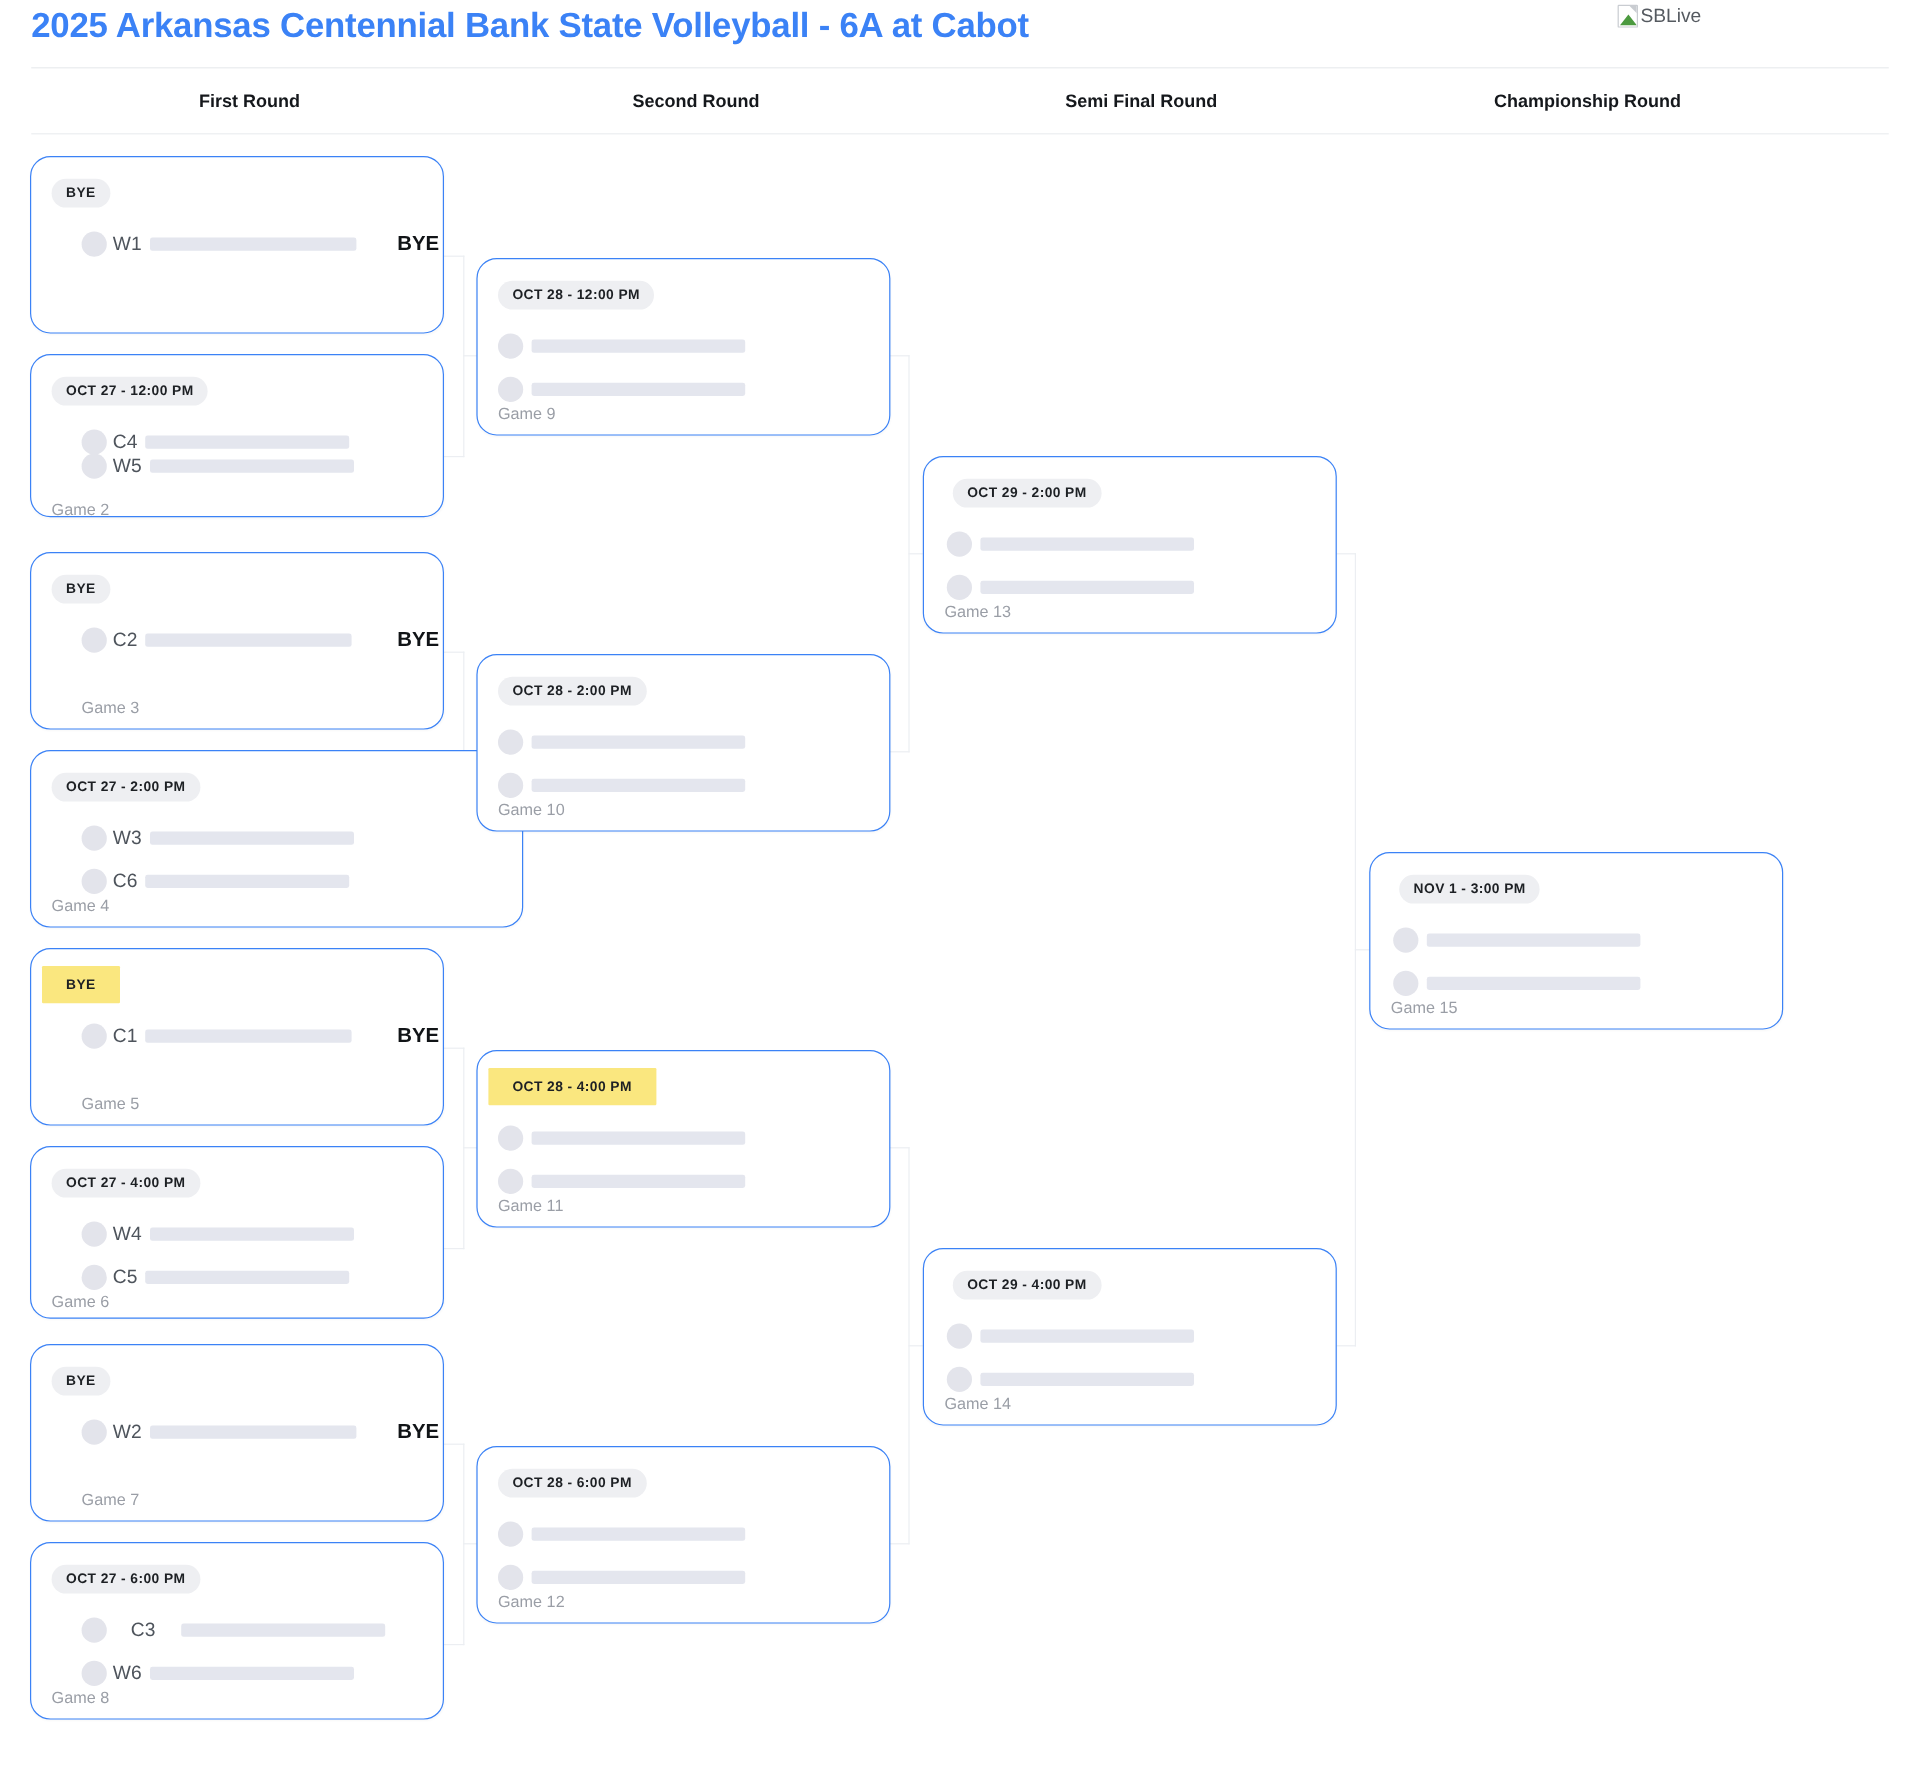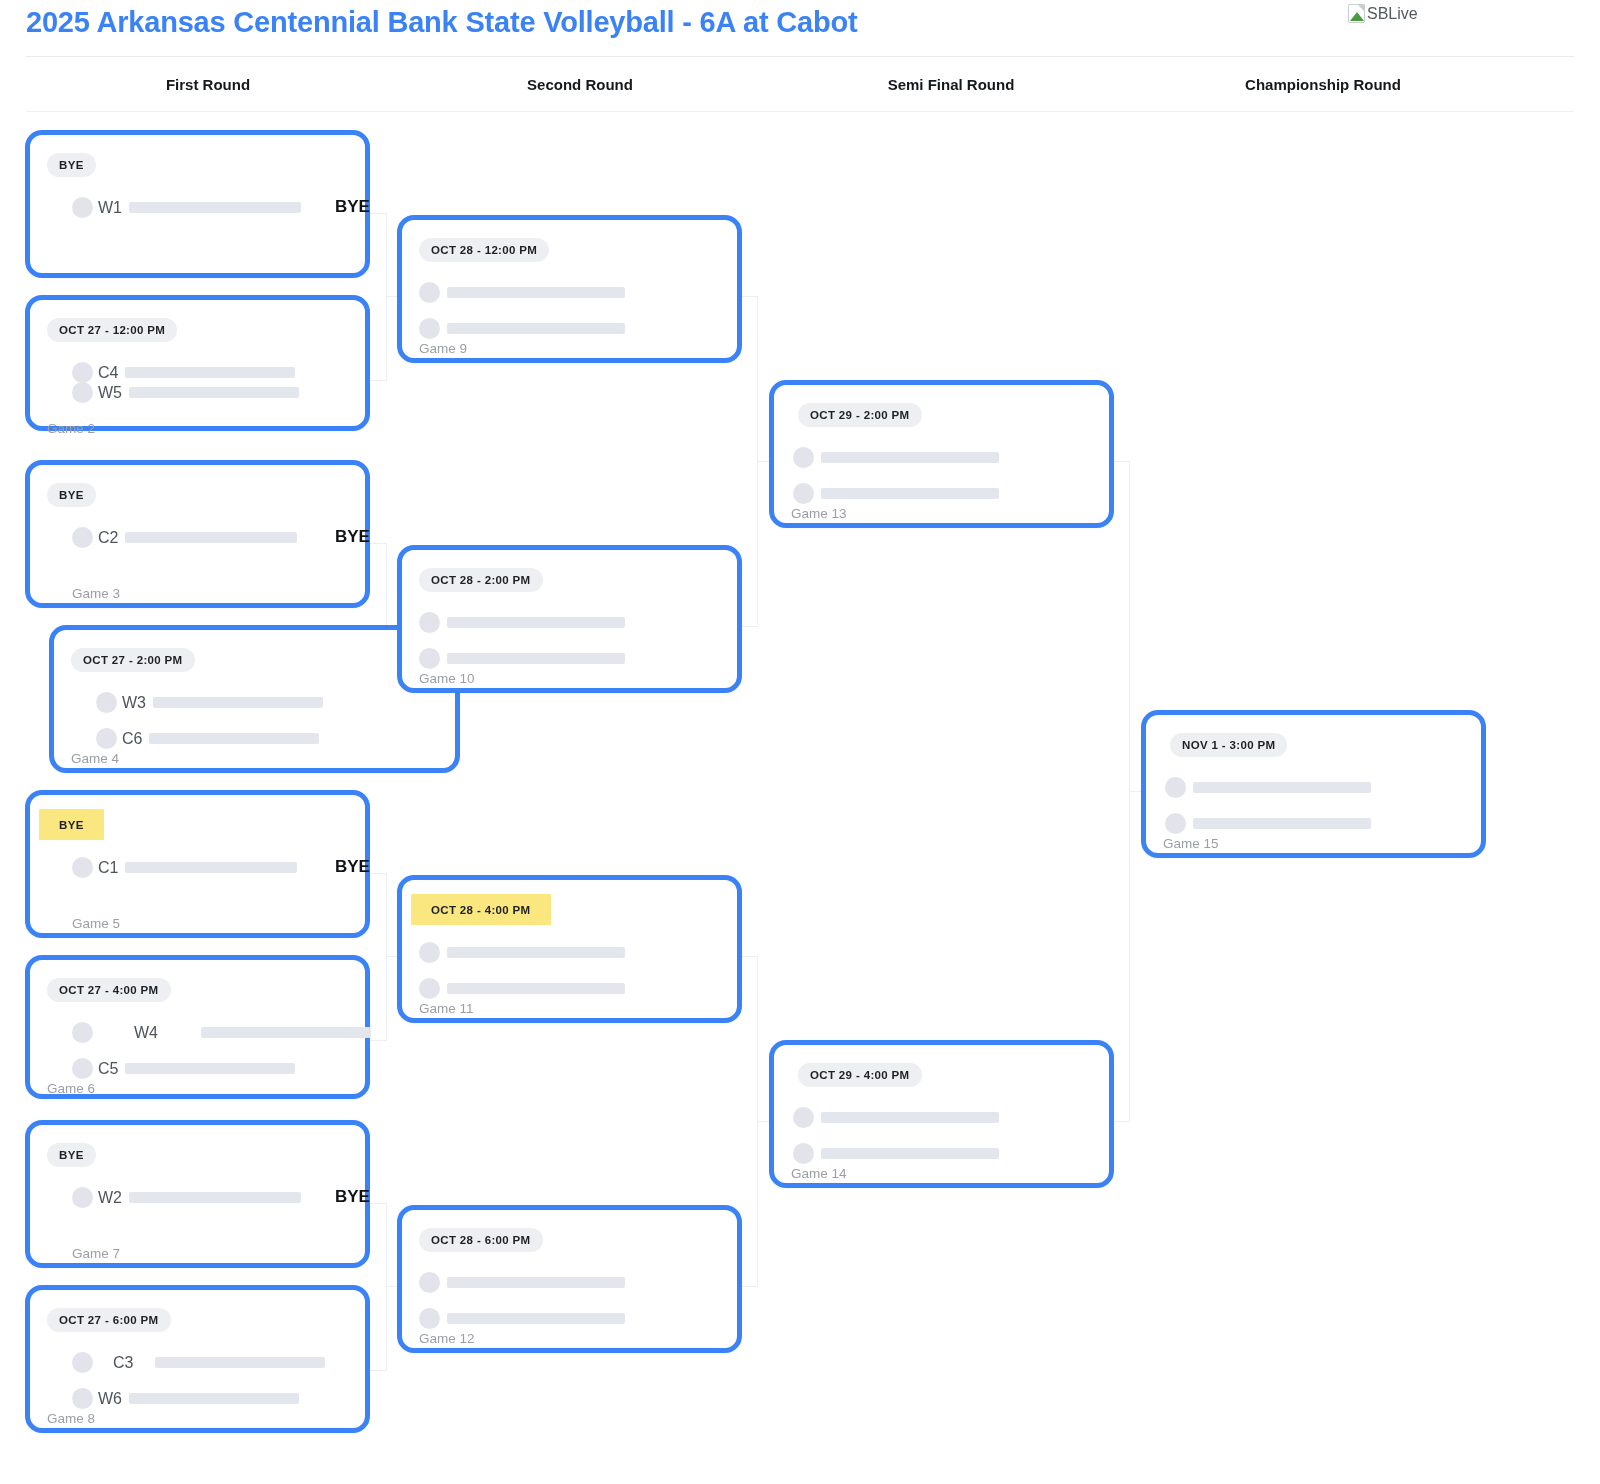--- a/index.html
+++ b/index.html
@@ -84,21 +84,21 @@
     color: #15181c;
     white-space: nowrap;
     text-align: center;
     transform: translateX(-50%);
   }
 
   
   .card {
     position: absolute;
     background: #ffffff;
-    border: 5px solid #3b82f6;
+    border: 1px solid #3b82f6;
     border-radius: 17px;
     box-shadow: 0 1px 2px rgba(17,20,25,0.03);
   }
   .badge-wrap {
     position: absolute;
     left: 17px; top: 18px;
     display: inline-block;
   }
   .badge-hl {
     position: absolute;
@@ -262,21 +262,21 @@
     </div>
     <div class="team-row" style="left:42px; top:62px;">
       <span class="avatar"></span>
       <span class="seed">C2</span>
       <span class="skeleton" style="width:172px;"></span>
     </div>
     <div class="bye-result" style="left:305px; top:62px;">BYE</div>
     <div class="game-label" style="left:42px; top:121px;">Game 3</div>
   </div>
 
-  <div class="card" style="left:25px; top:625px; width:411px; height:148px;margin-left:24px;">
+  <div class="card" style="left:25px; top:625px; width:411px; height:148px;">
     <div class="badge-wrap">
       <span class="badge">OCT 27 - 2:00 PM</span>
     </div>
     <div class="team-row" style="left:42px; top:62px;">
       <span class="avatar"></span>
       <span class="seed">W3</span>
       <span class="skeleton" style="width:170px;"></span>
     </div>
     <div class="team-row" style="left:42px; top:98px;">
       <span class="avatar"></span>
@@ -297,21 +297,21 @@
       <span class="skeleton" style="width:172px;"></span>
     </div>
     <div class="bye-result" style="left:305px; top:62px;">BYE</div>
     <div class="game-label" style="left:42px; top:121px;">Game 5</div>
   </div>
 
   <div class="card" style="left:25px; top:955px; width:345px; height:144px;">
     <div class="badge-wrap">
       <span class="badge">OCT 27 - 4:00 PM</span>
     </div>
-    <div class="team-row" style="left:42px; top:62px;gap:36px;">
+    <div class="team-row" style="left:42px; top:62px;">
       <span class="avatar"></span>
       <span class="seed">W4</span>
       <span class="skeleton" style="width:170px;"></span>
     </div>
     <div class="team-row" style="left:42px; top:98px;">
       <span class="avatar"></span>
       <span class="seed">C5</span>
       <span class="skeleton" style="width:170px;"></span>
     </div>
     <div class="game-label" style="left:17px; top:121px;">Game 6</div>

